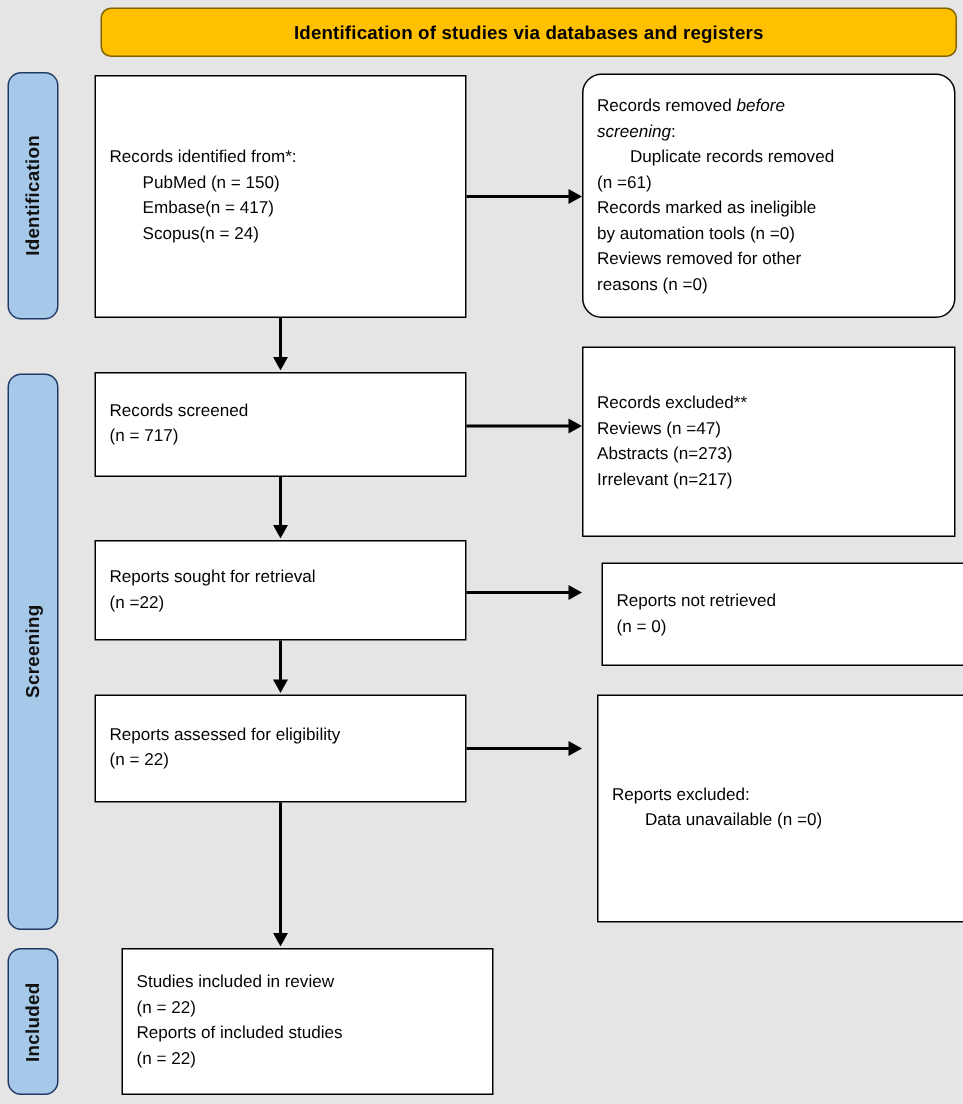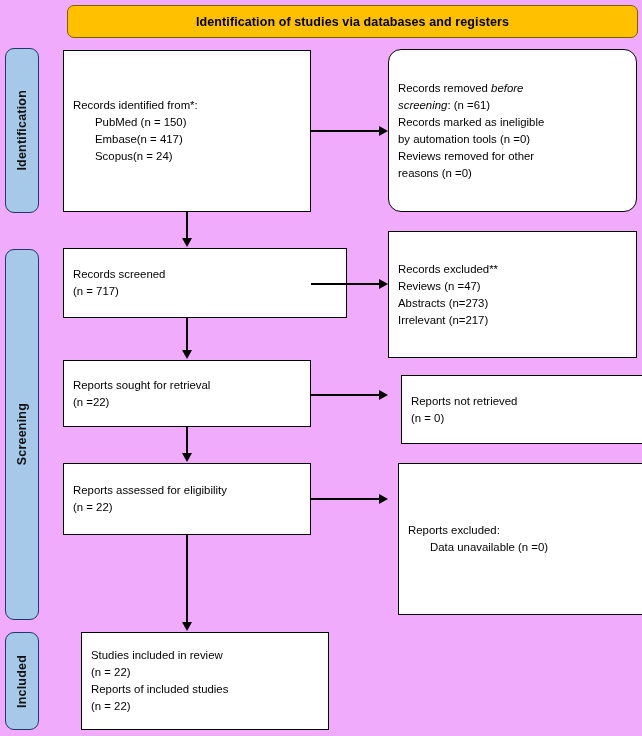--- a/index.html
+++ b/index.html
@@ -9,21 +9,21 @@
     background: #ffffff;
   }
   body {
     font-family: "Liberation Sans", sans-serif;
     color: #000000;
   }
   #diagram {
     position: relative;
     width: 642px;
     height: 736px;
-    background: #f0abfc;
+    background: #e5e5e5;
     overflow: hidden;
   }
 
   
   .banner {
     position: absolute;
     left: 67px;
     top: 5px;
     width: 571px;
     height: 33px;
@@ -80,21 +80,21 @@
     font-size: 11.4px;
     line-height: 17px;
     color: #000000;
     width: 100%;
   }
   .indent { padding-left: 22px; display: block; }
   .ital { font-style: italic; }
 
   
   #box-identified   { left: 63px;  top: 50px;  width: 248px; height: 162px; }
-  #box-screened     { left: 63px;  top: 248px; width: 284px; height: 70px;  }
+  #box-screened     { left: 63px;  top: 248px; width: 248px; height: 70px;  }
   #box-sought       { left: 63px;  top: 360px; width: 248px; height: 67px;  }
   #box-assessed     { left: 63px;  top: 463px; width: 248px; height: 72px;  }
   #box-included     { left: 63px;  top: 632px; width: 248px; height: 98px; margin-left: 18px;  }
 
   
   #box-removed      { left: 388px; top: 49px;  width: 249px; height: 163px; border-radius: 13px; }
   #box-excluded     { left: 388px; top: 231px; width: 249px; height: 127px; }
   #box-notretrieved { left: 388px; top: 375px; width: 249px; height: 69px; margin-left: 13px;  }
   #box-repexcluded  { left: 398px; top: 463px; width: 247px; height: 152px; }
 
@@ -146,20 +146,21 @@
       <span class="indent">PubMed (n = 150)</span>
       <span class="indent">Embase(n = 417)</span>
       <span class="indent">Scopus(n = 24)</span>
     </div>
   </div>
 
   <div class="box" id="box-removed">
     <div class="box-inner">
       <span>Records removed </span><span class="ital">before</span><br>
       <span class="ital">screening</span><span>:</span>
+      <span class="indent">Duplicate records removed</span>
       <span>(n =61)</span><br>
       <span>Records marked as ineligible</span><br>
       <span>by automation tools (n =0)</span><br>
       <span>Reviews removed for other</span><br>
       <span>reasons (n =0)</span>
     </div>
   </div>
 
   <div class="box" id="box-screened">
     <div class="box-inner">

